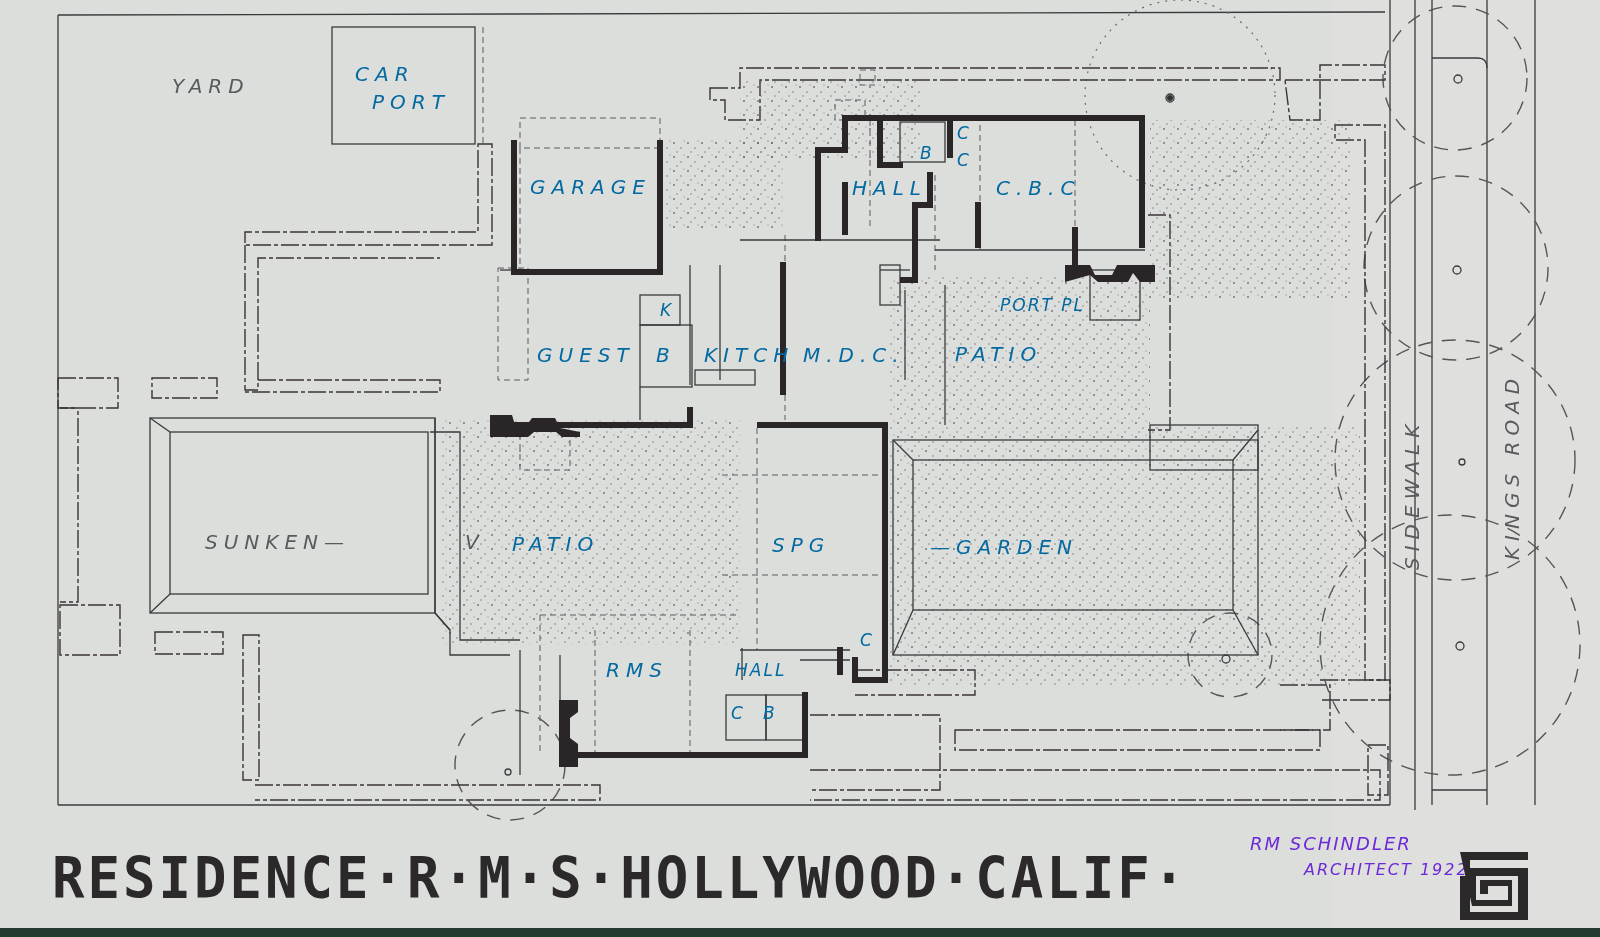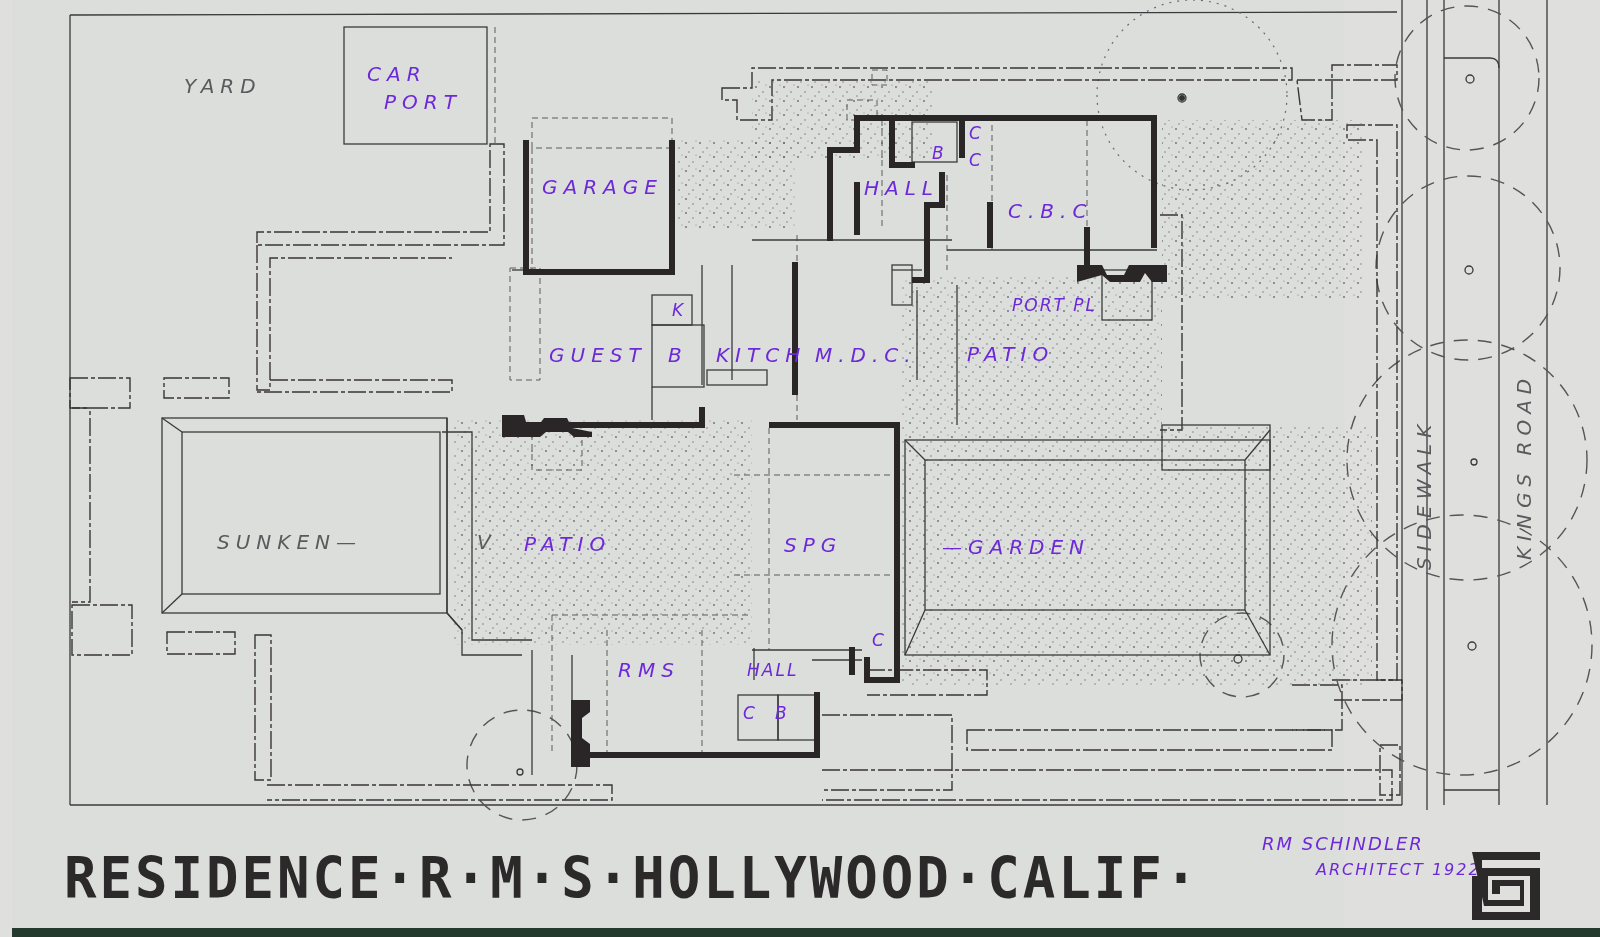--- a/index.html
+++ b/index.html
@@ -1,33 +1,33 @@
 <!DOCTYPE html>
 <html><head>
 <meta charset="utf-8">
 <style>
   html, body { margin: 0; padding: 0; }
   body {
     width: 1600px; height: 937px; overflow: hidden;
     background: #dfe0dd;
     font-family: "DejaVu Sans", sans-serif;
   }
-  .sheet { position: absolute; left: 12px; top: 0; width: 1332px; height: 937px; background: #dcdedb; }
+  .sheet { position: absolute; left: 0; top: 0; width: 1332px; height: 937px; background: #dcdedb; }
   .plan-svg { position: absolute; left: 0; top: 0; }
   .thin { stroke: #3a3a3c; stroke-width: 1.3; fill: none; }
   .thin-d { stroke: #5a5a5e; stroke-width: 1; fill: none; stroke-dasharray: 6 4; }
   .dot-d { stroke: #6a6a70; stroke-width: 1.2; fill: none; stroke-dasharray: 2 6; }
   .tree { stroke: #555; stroke-width: 1.4; fill: none; stroke-dasharray: 14 10; }
   .wall { stroke: #2a2526; stroke-width: 6; fill: none; stroke-linecap: square; }
   .rock { stroke: #3a3538; stroke-width: 1.4; fill: none; stroke-dasharray: 18 3 4 3; }
   .stipple { fill: url(#stip); }
   .fireplace { fill: #2a2526; }
   .room-label {
     position: absolute; font-family: "DejaVu Sans", sans-serif; font-style: italic;
-    color: #6d28d9; letter-spacing: 6px; font-size: 20px; white-space: nowrap; font-weight: normal;
+    color: #0369a1; letter-spacing: 6px; font-size: 20px; white-space: nowrap; font-weight: normal;
   }
   .small-label { font-size: 17px; letter-spacing: 2px; }
   .faint { color: #5a5a5e; }
   .vertical { transform-origin: left top; transform: rotate(-90deg); }
   .title-text {
     position: absolute; left: 52px; top: 851px;
     font-family: "DejaVu Sans Mono", monospace; font-weight: bold;
     font-size: 54px; letter-spacing: 3px; color: #2c292b; line-height: 1;
     transform: scaleY(1.05); transform-origin: left top;
   }
@@ -210,21 +210,21 @@
     </g>
 
     <circle cx="1170" cy="98" r="3" fill="#333"></circle>
   </svg>
 
   <span class="room-label faint" style="left:172px; top:74px;">YARD</span>
   <span class="room-label" style="left:355px; top:62px;">CAR</span>
   <span class="room-label" style="left:372px; top:90px;">PORT</span>
   <span class="room-label" style="left:530px; top:175px;">GARAGE</span>
   <span class="room-label" style="left:852px; top:176px;">HALL</span>
-  <span class="room-label" style="left:996px; top:176px;margin-top:23px;">C.B.C</span>
+  <span class="room-label" style="left:996px; top:176px;">C.B.C</span>
   <span class="room-label small-label" style="left:920px; top:143px;">B</span>
   <span class="room-label small-label" style="left:957px; top:123px;">C</span>
   <span class="room-label small-label" style="left:957px; top:150px;">C</span>
   <span class="room-label small-label" style="left:1000px; top:295px;">PORT PL</span>
   <span class="room-label small-label" style="left:660px; top:300px;">K</span>
   <span class="room-label" style="left:537px; top:343px;">GUEST</span>
   <span class="room-label" style="left:656px; top:343px;">B</span>
   <span class="room-label" style="left:704px; top:343px;">KITCH</span>
   <span class="room-label" style="left:803px; top:343px;">M.D.C.</span>
   <span class="room-label" style="left:955px; top:342px;">PATIO</span>

